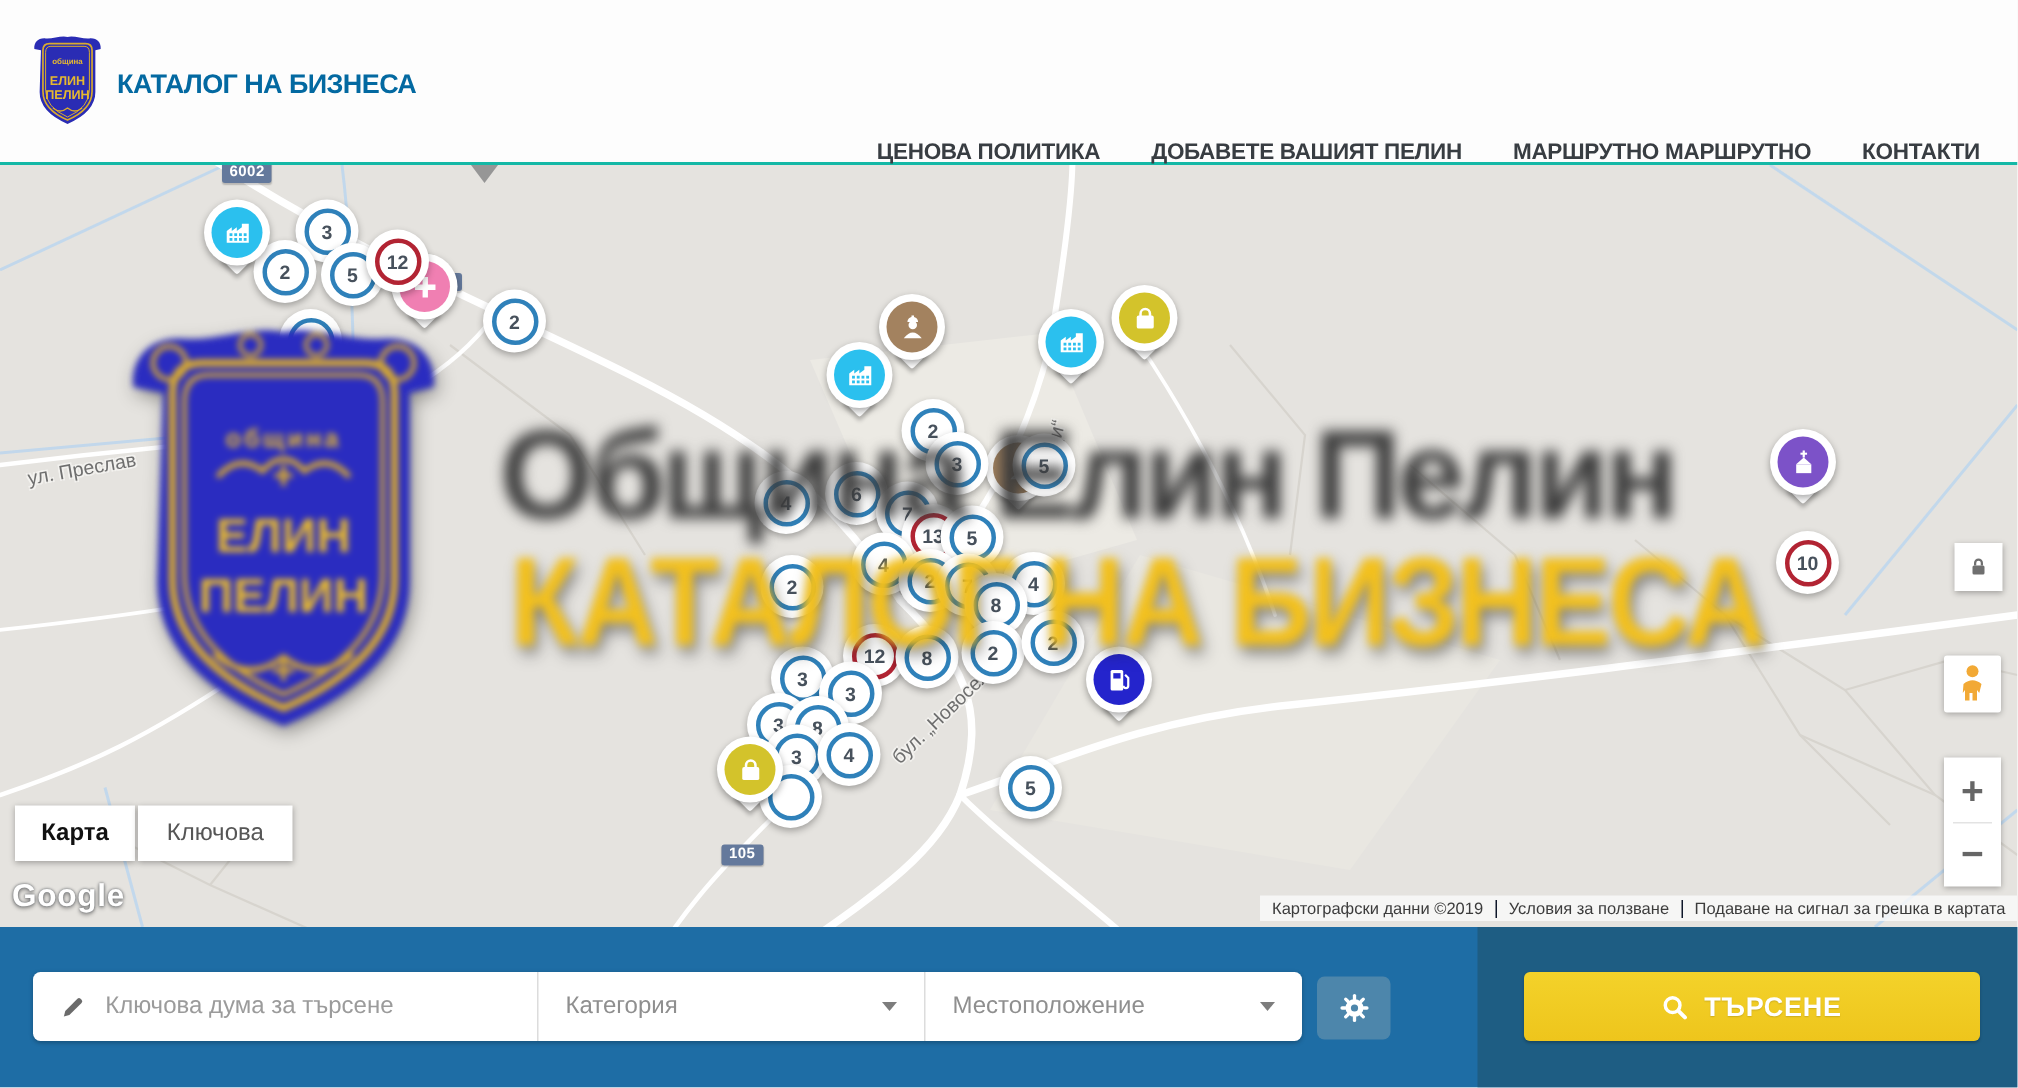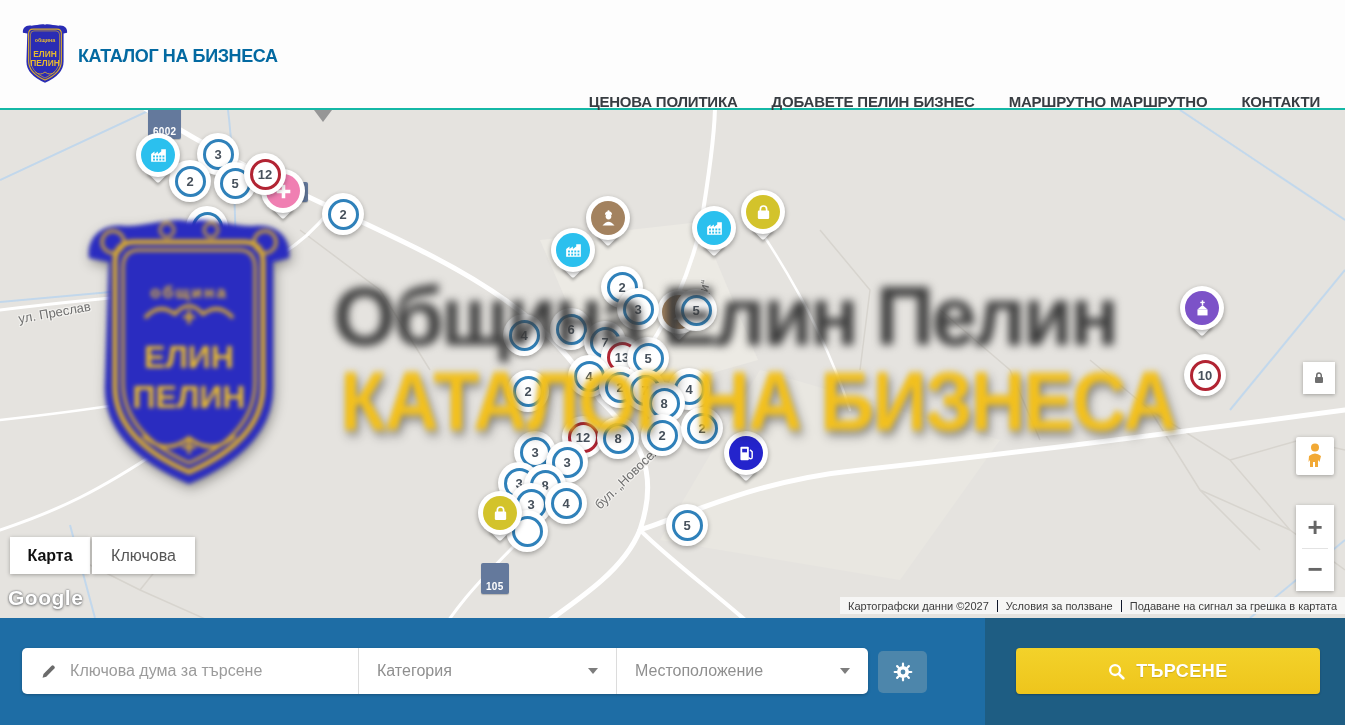--- a/index.html
+++ b/index.html
@@ -11,21 +11,21 @@
   .logo-wrap { position:absolute; left:22px; top:23px; display:flex; align-items:center; gap:10px; }
   .logo-text .t1 { font-size:21px; font-weight:bold; color:#4b4b4b; letter-spacing:-0.3px; }
   .logo-text .t2 { font-size:18px; font-weight:bold; color:#0369a1; letter-spacing:-0.4px; margin-top:2px; }
   #nav { position:absolute; right:25px; top:0; height:110px; display:flex; align-items:flex-end; gap:34px; }
   .nav-item { font-size:15px; font-weight:bold; color:#383d42; letter-spacing:-0.2px; cursor:pointer; white-space:nowrap; }
 
   
   #map { position:absolute; left:0; top:110px; width:1345px; height:508px; background:#e5e3df; overflow:hidden; }
   #map svg.roads { position:absolute; left:0; top:0; }
 
-  .road-label { position:absolute; background:#64799c; color:#fff; font-size:10px; font-weight:bold; padding:18px 5px 2px; border-radius:2px; letter-spacing:0.3px; z-index:6; box-shadow:0 1px 1px rgba(0,0,0,.2); min-width:12px; min-height:12px; text-align:left;}
+  .road-label { position:absolute; background:#64799c; color:#fff; font-size:10px; font-weight:bold; padding:1px 5px 2px; border-radius:2px; letter-spacing:0.3px; z-index:6; box-shadow:0 1px 1px rgba(0,0,0,.2); min-width:12px; min-height:12px; text-align:left;}
   .street-label { position:absolute; color:#6f6f6f; font-size:13px; white-space:nowrap; z-index:5;
                   text-shadow:-1px -1px 0 #f3f2ef, 1px -1px 0 #f3f2ef, -1px 1px 0 #f3f2ef, 1px 1px 0 #f3f2ef; }
 
   .pin-tip { position:absolute; width:0; height:0; border-left:9px solid transparent; border-right:9px solid transparent; border-top:12px solid #969696; z-index:8; }
 
   
   .cluster { position:absolute; width:42px; height:42px; border-radius:50%; background:#fff; box-shadow:0 2px 5px rgba(0,0,0,.3); display:flex; align-items:center; justify-content:center; z-index:20; cursor:pointer; }
   .cluster-ring { width:31px; height:31px; border-radius:50%; border:3px solid #2f81ba; background:#fff; display:flex; align-items:center; justify-content:center; }
   .cluster.red .cluster-ring { border-color:#b22433; }
   .cluster span { font-size:13px; font-weight:bold; color:#47515c; }
@@ -93,21 +93,21 @@
         <text x="104" y="150" text-anchor="middle" fill="#e6b930" font-size="38" font-weight="bold">ЕЛИН</text>
         <text x="104" y="192" text-anchor="middle" fill="#e6b930" font-size="38" font-weight="bold">ПЕЛИН</text>
         <path d="M60 218 q22 18 44 0 q22 18 44 0" fill="none" stroke="#d9ab2e" stroke-width="4"></path>
       </svg>
       <div class="logo-text">
         <div class="t2">КАТАЛОГ НА БИЗНЕСА</div>
       </div>
     </div>
     <div id="nav">
         <div class="nav-item">ЦЕНОВА ПОЛИТИКА</div>
-        <div class="nav-item">ДОБАВЕТЕ ПЕЛИН БИЗНЕС</div>
+        <div class="nav-item">ДОБАВЕТЕ ВАШИЯТ ПЕЛИН</div>
         <div class="nav-item">МАРШРУТНО МАРШРУТНО</div>
         <div class="nav-item">КОНТАКТИ</div>
       </div>
   </div>
 
   <div id="map">
     <svg class="roads" width="1345" height="508" viewBox="0 0 1345 508">
       <path d="M540 130 L700 112 L758 250 L610 292 Z" fill="#eceae4"></path>
       <path d="M760 260 L1000 330 L900 470 L660 430 Z" fill="#e9e7e1"></path>
       <g stroke="#d7d4ce" stroke-width="1.5" fill="none">
@@ -500,21 +500,21 @@
     </div>
 
     <div class="ctl-box" id="zoom-box">
       <div class="zoom-btn">+</div>
       <div class="zoom-div"></div>
       <div class="zoom-btn">−</div>
     </div>
 
     <div class="glogo">Google</div>
     <div class="attribution" id="attribution">
-        <div class="attr-item">Картографски данни ©2027</div>
+        <div class="attr-item">Картографски данни ©2019</div>
         <div class="attr-item">Условия за ползване</div>
         <div class="attr-item">Подаване на сигнал за грешка в картата</div>
       </div>
   </div>
 
   <div id="searchbar">
     <div class="right-panel"></div>
 
     <div class="fields">
       <div class="field keyword">

